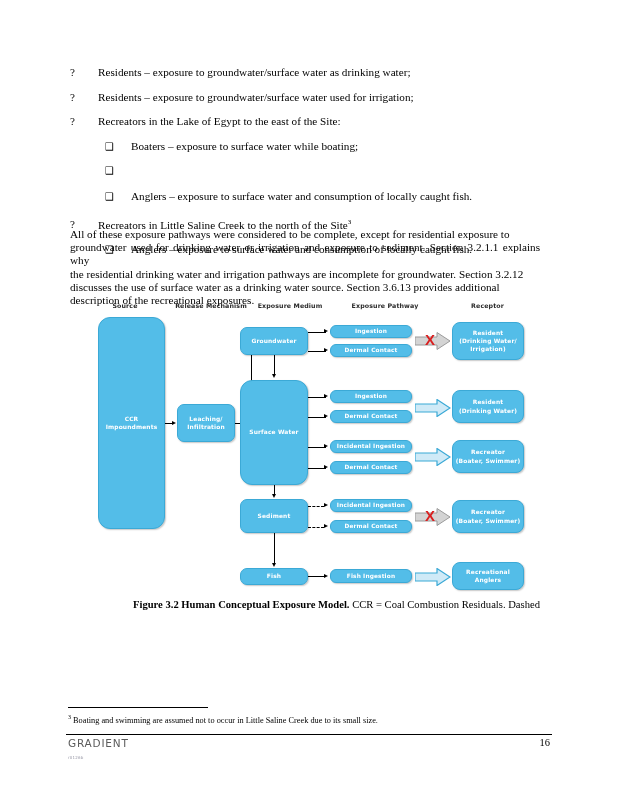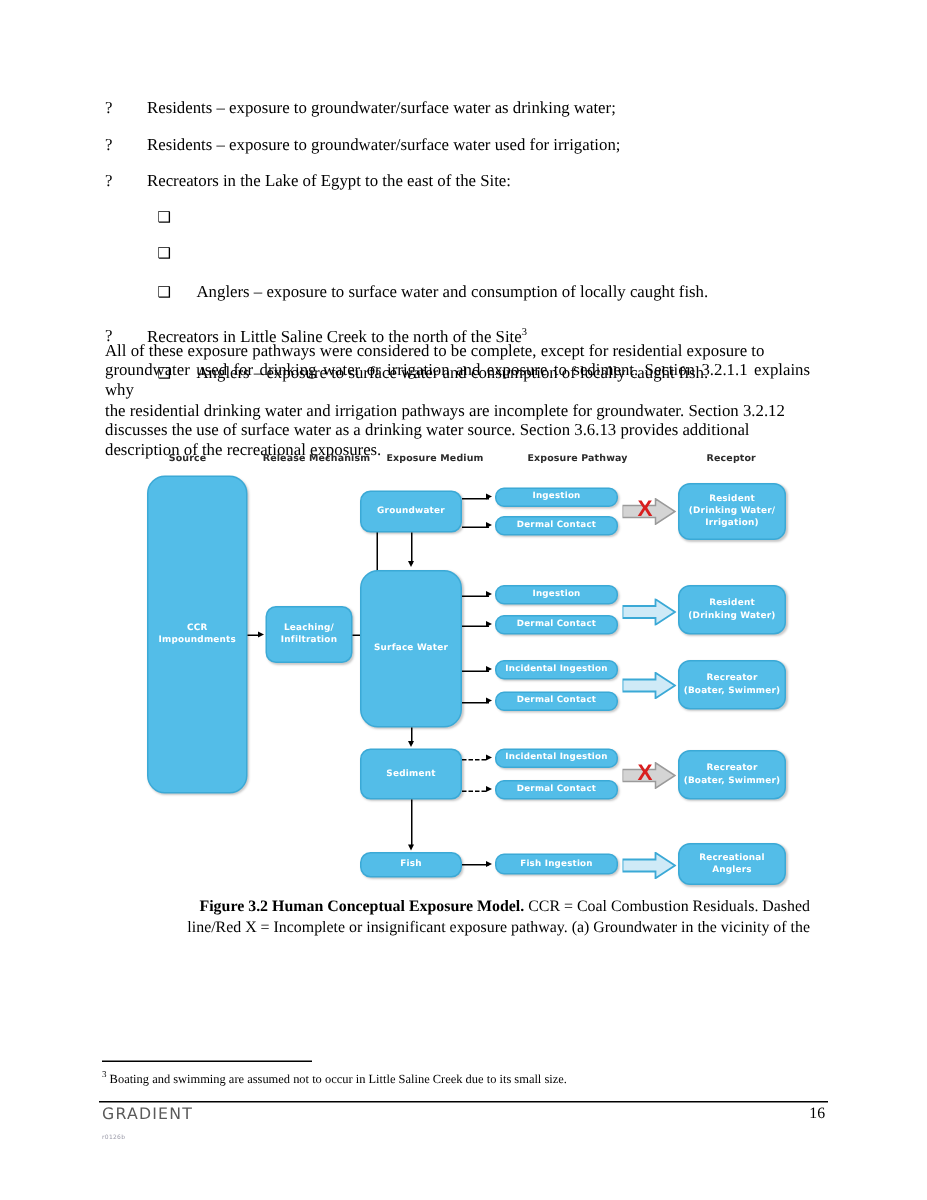--- a/index.html
+++ b/index.html
@@ -217,20 +217,21 @@
     <div class="bullet-row lvl1">
       <span class="bmark">?</span>
       <span class="btext">Residents – exposure to groundwater/surface water used for irrigation;</span>
     </div>
     <div class="bullet-row lvl1">
       <span class="bmark">?</span>
       <span class="btext">Recreators in the Lake of Egypt to the east of the Site:</span>
     </div>
     <div class="bullet-row lvl2">
       <span class="bmark">❑</span>
+      <span class="btext">Boaters – exposure to surface water while boating;</span>
     </div>
     <div class="bullet-row lvl2">
       <span class="bmark">❑</span>
     </div>
     <div class="bullet-row lvl2">
       <span class="bmark">❑</span>
       <span class="btext">Anglers – exposure to surface water and consumption of locally caught fish.</span>
     </div>
     <div class="bullet-row lvl1">
       <span class="bmark">?</span>
@@ -397,21 +398,21 @@
     <div class="blockarrow" style="left:330px;top:268px;">
       <svg width="36" height="18" viewBox="0 0 36 18" aria-hidden="true">
         <polygon points="0,5 22,5 22,0.5 35,9 22,17.5 22,13 0,13" fill="#cfeaf7" stroke="#3ba9d6" stroke-width="1.2"></polygon>
       </svg>
     </div>
 
   </div>
 
   <div class="caption">
     <b>Figure 3.2 Human Conceptual Exposure Model.</b><span>     CCR = Coal Combustion Residuals.   Dashed</span><br>
-    <span>line/Red X = Incomplete or insignificant exposure pathway.  (a) Groundwater   in the vicinity of the</span><br>
+    <br>
   </div>
 
   <div class="fn-rule"></div>
   <div class="footnote">
     <sup>3</sup><span> Boating and swimming are assumed not to occur in Little Saline Creek due to its small size.</span>
   </div>
 
   <div class="ftr-rule"></div>
   <div class="logo">GRADIENT</div>
   <div class="pageno">16</div>

